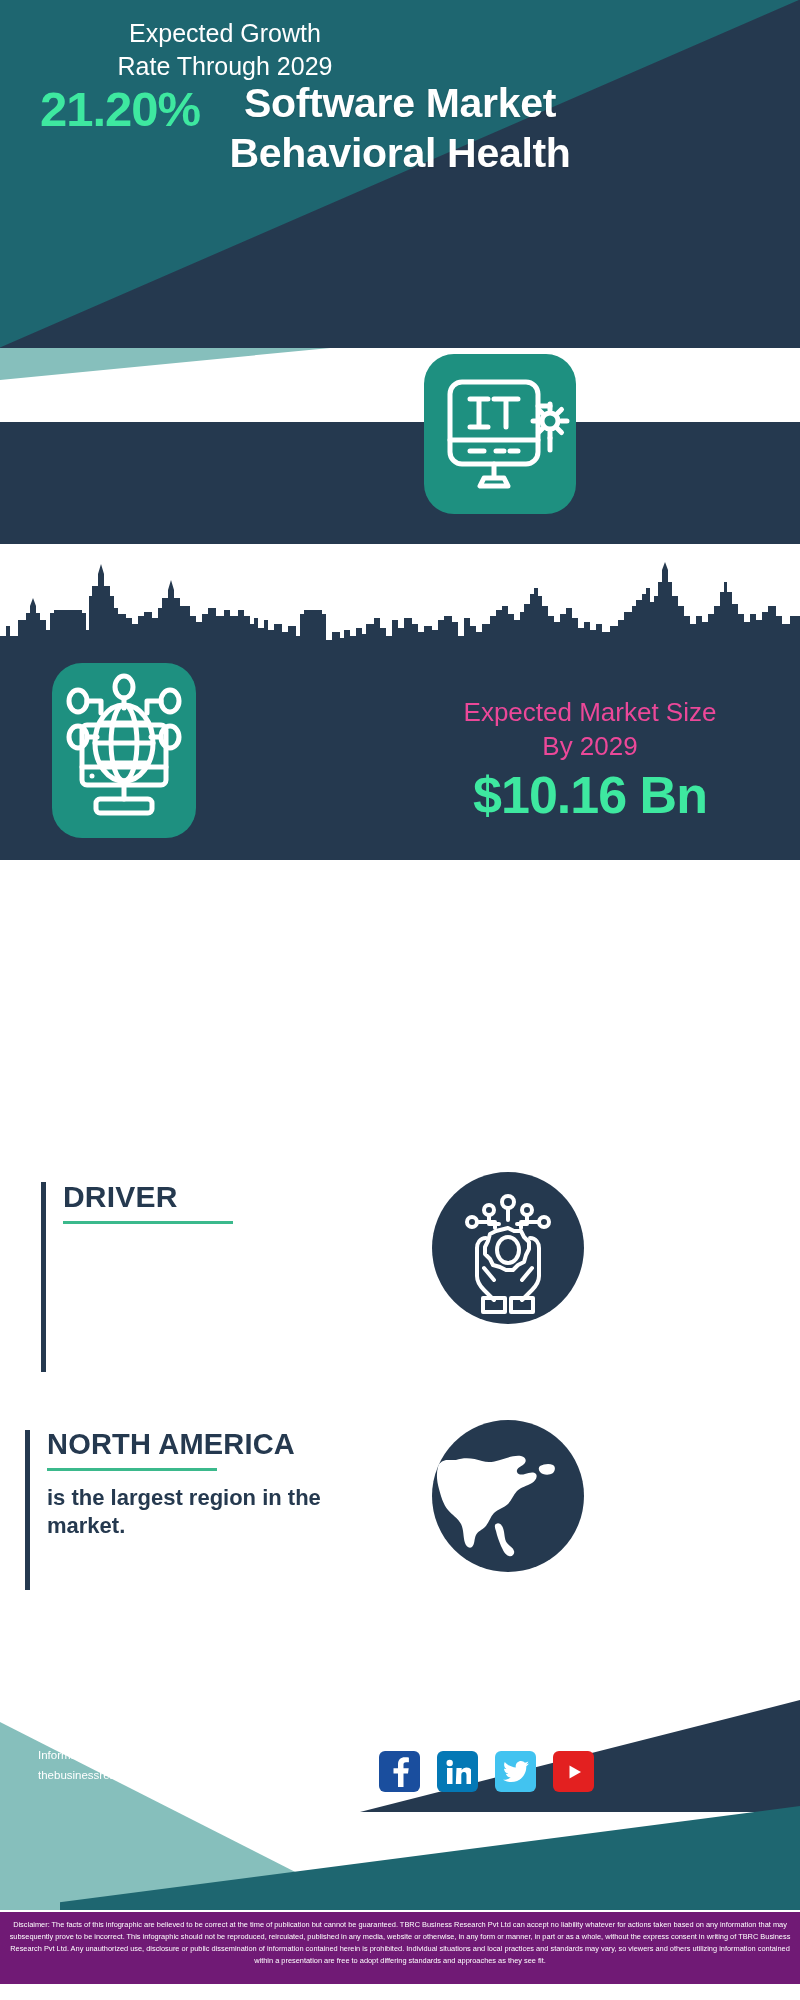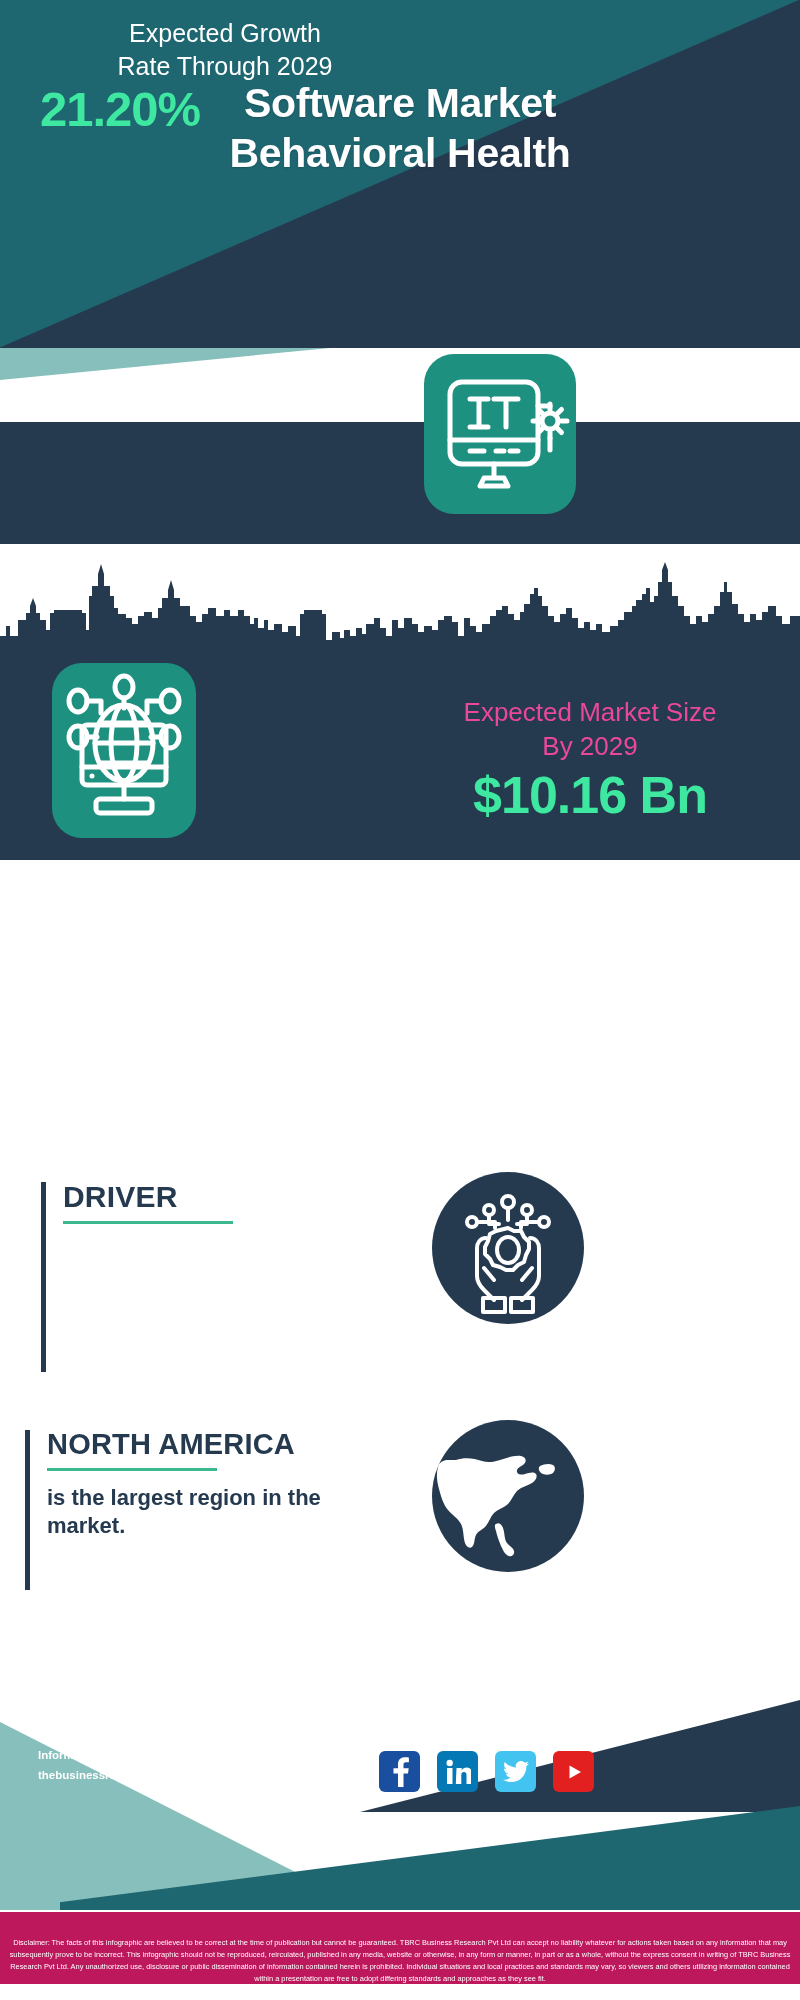--- a/index.html
+++ b/index.html
@@ -133,37 +133,37 @@
     position:absolute; left:360px; top:0; width:440px; height:112px;
     background:#25394F;
     clip-path:polygon(100% 0, 100% 100%, 0 100%);
   }
   .f-teal-wedge-left {
     position:absolute; left:0; top:122px; width:60px; height:88px;
     background:#86BFBC;
   }
   .source-text {
     position:absolute; left:38px; top:1745px; color:#ffffff;
-    font-size:11.5px; line-height:1.75; z-index:9;font-weight:bold;
+    font-size:11.5px; line-height:1.75; z-index:9;
   }
   .social { position:absolute; top:1751px; z-index:9; }
   .sicon {
     position:absolute; width:41px; height:41px; border-radius:6px;
     display:flex; align-items:center; justify-content:center;
   }
   #s-fb { left:379px; background:#1A4E9E; }
   #s-li { left:437px; background:#0478B5; }
   #s-tw { left:495px; background:#42C3F0; }
   #s-yt { left:553px; background:#E32020; }
 
   .disclaimer {
     position:absolute; left:0; top:1912px; width:800px; height:72px;
-    background:#be185d; color:#ffffff;
+    background:#701a75; color:#ffffff;
     font-size:7.4px; line-height:1.62; text-align:center;
-    padding:25px 6px 0 6px;
+    padding:7px 6px 0 6px;
   }
   .disc-top-rule {
     position:absolute; left:0; top:1910px; width:800px; height:2px;
     background:#ffffff;
   }
 </style>
 </head>
 <body>
 
 <div class="header">

